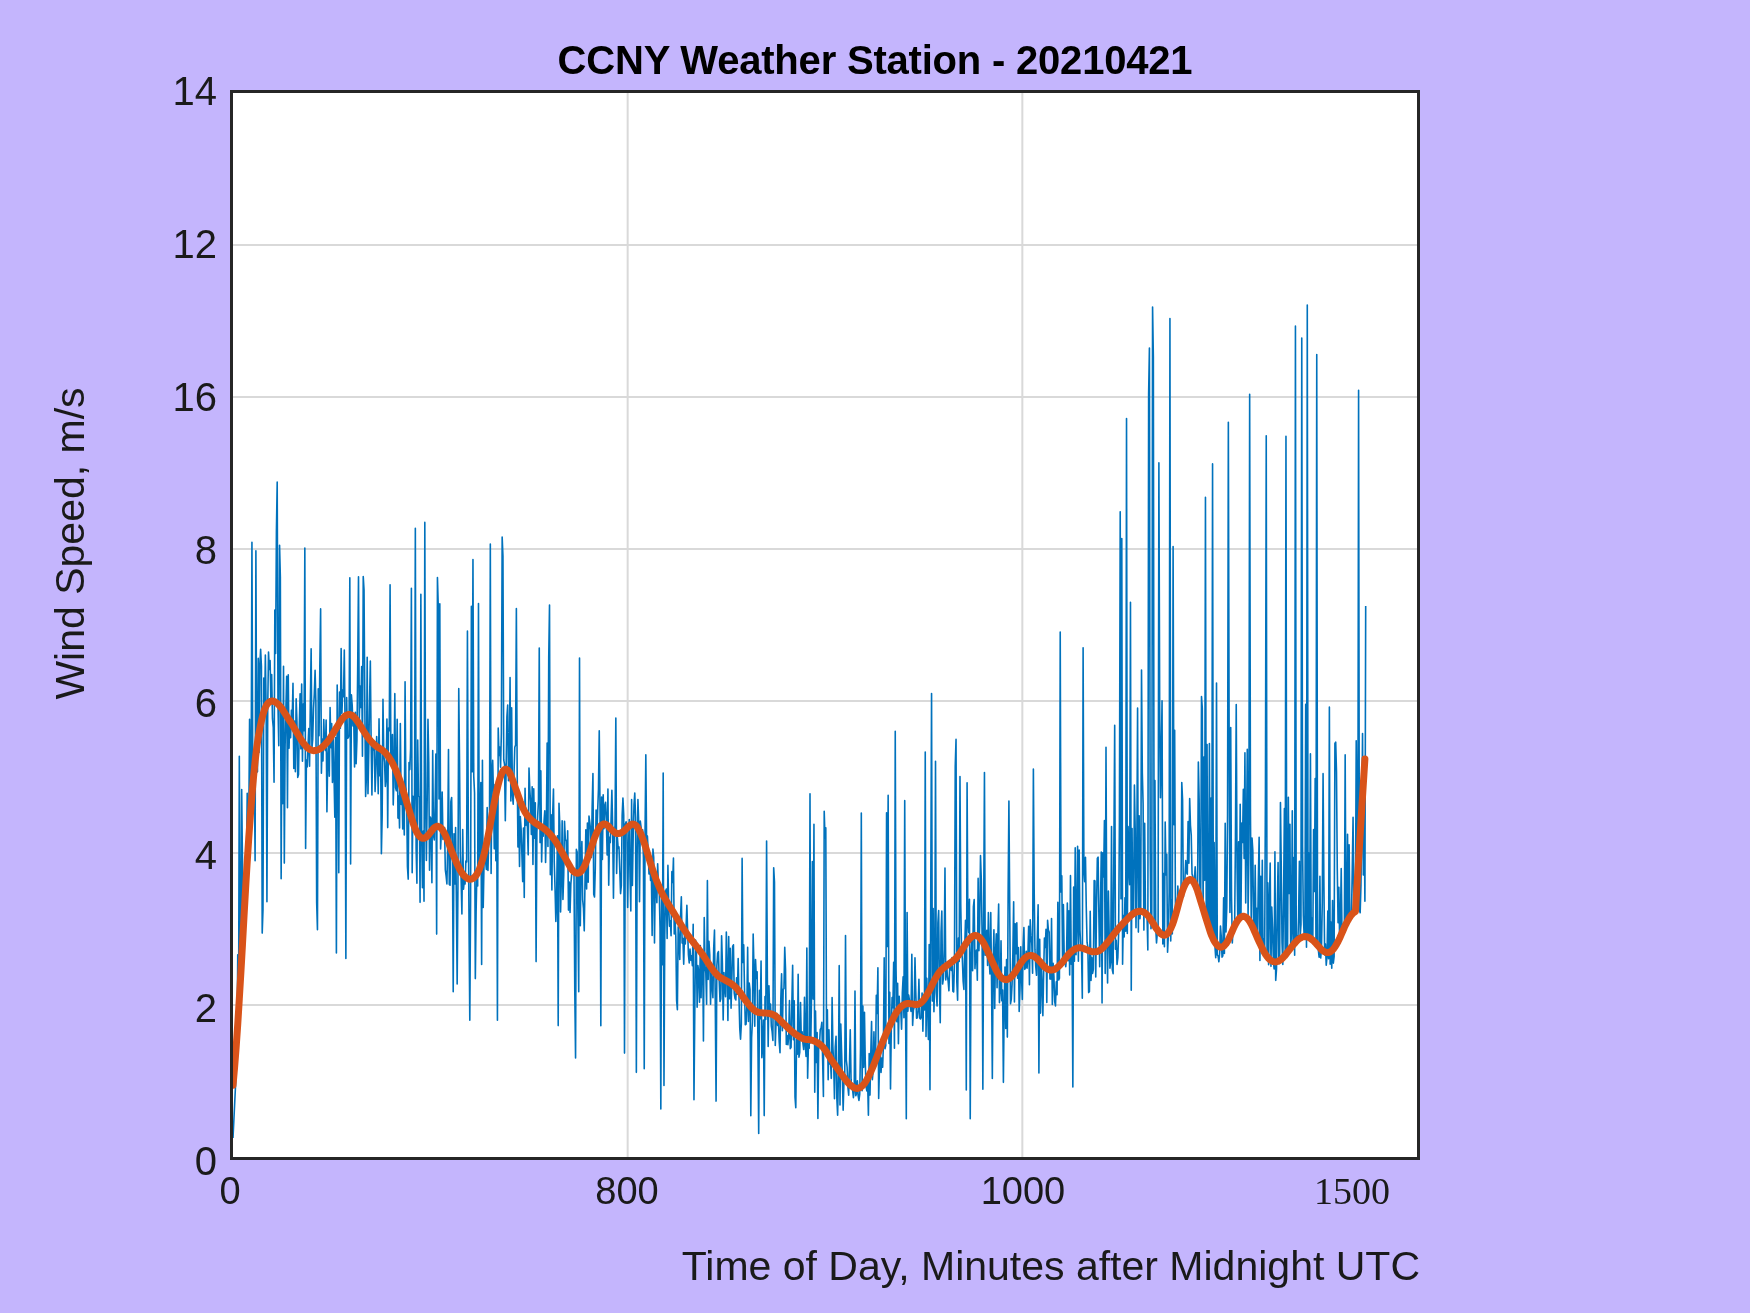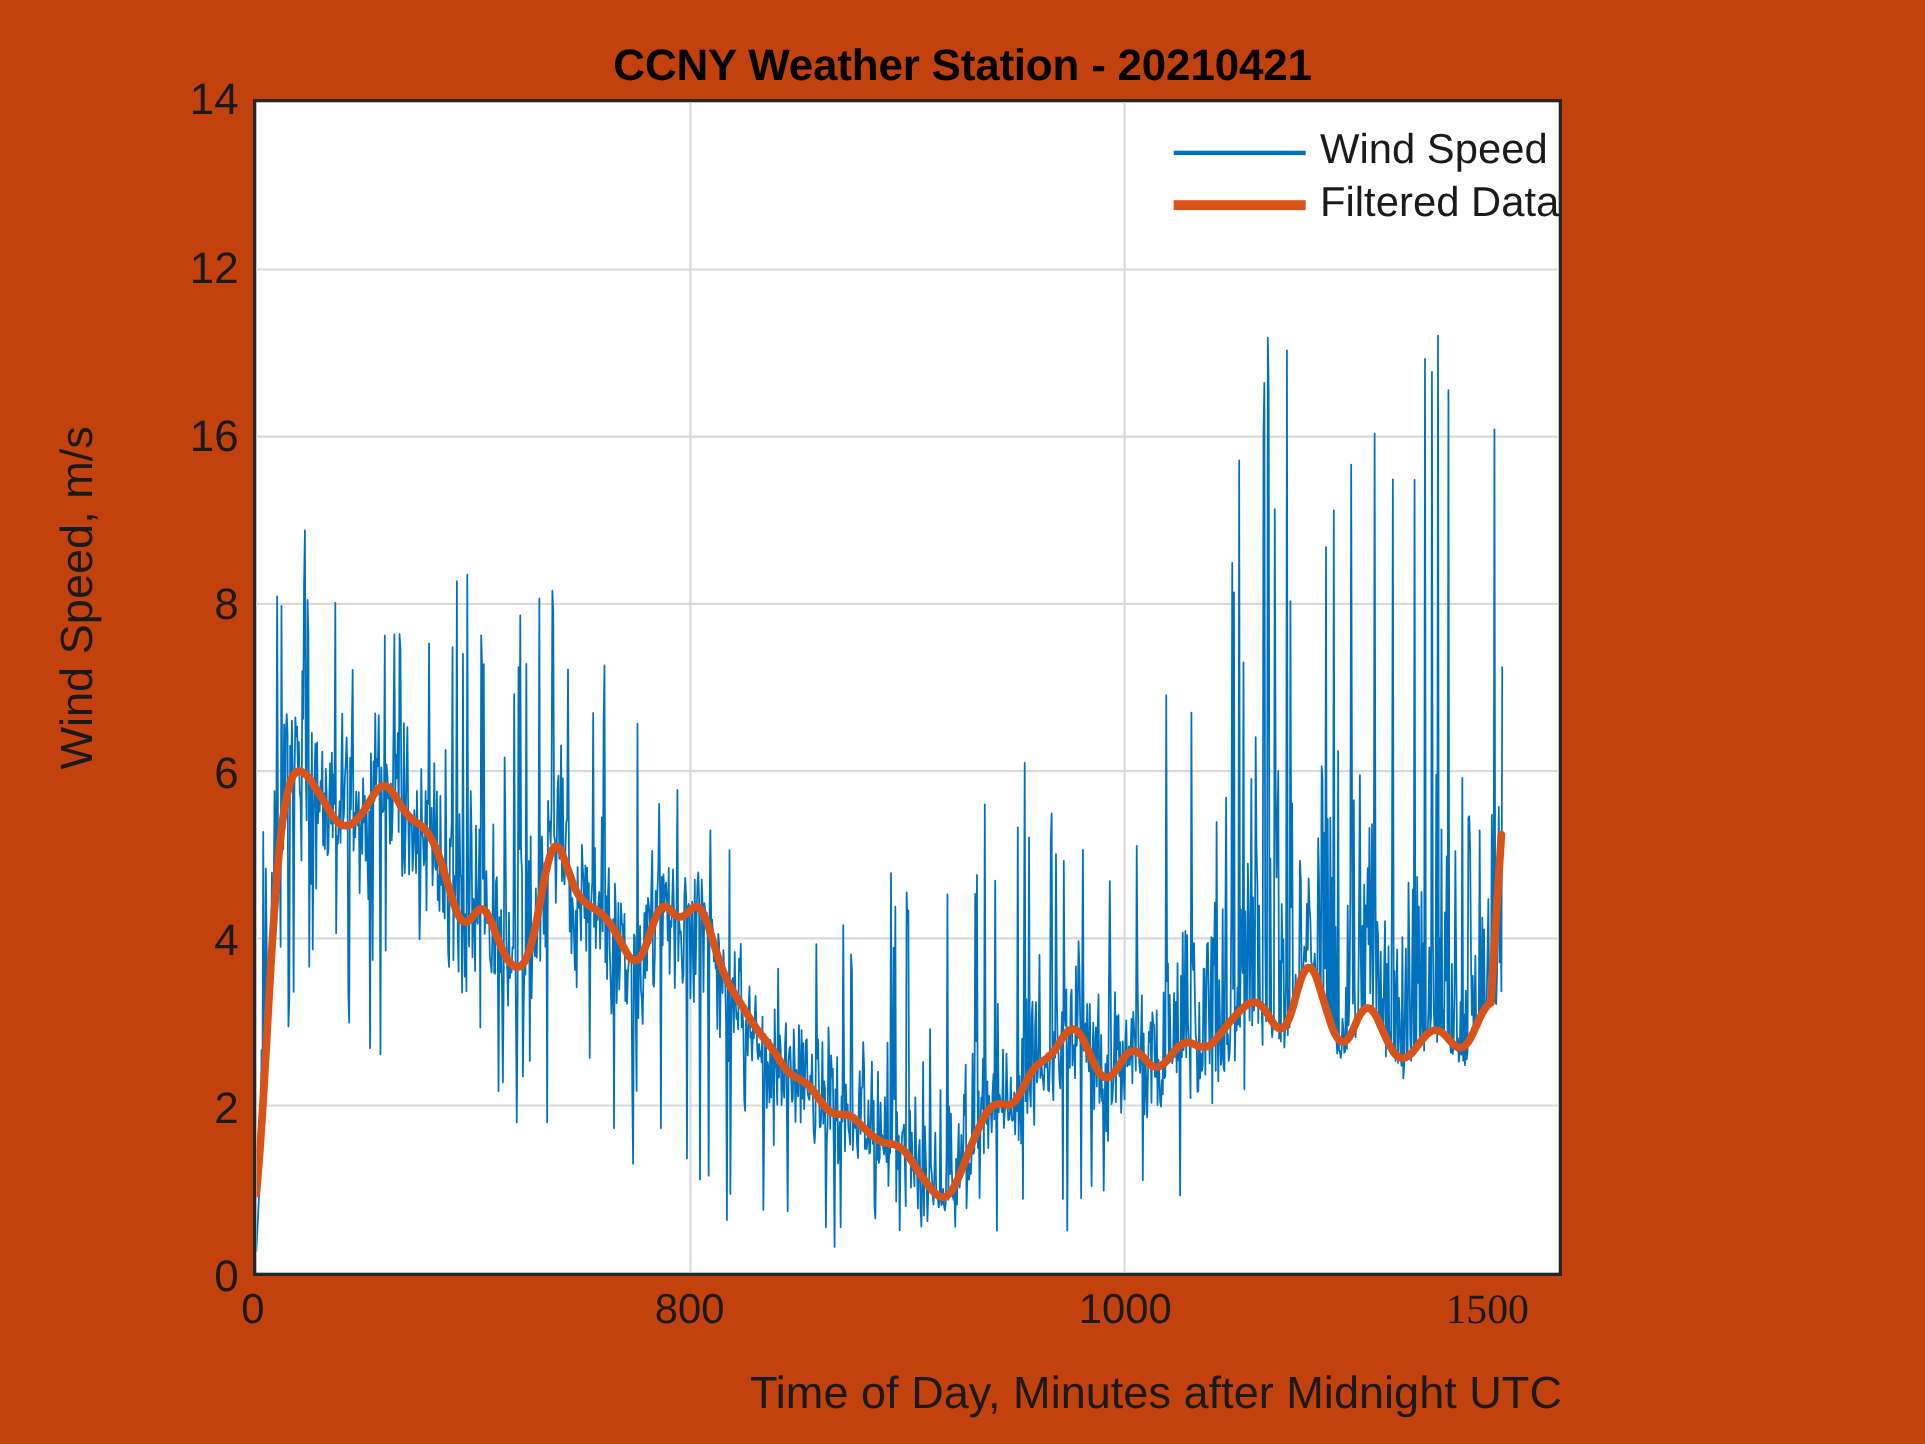--- a/index.html
+++ b/index.html
@@ -5,21 +5,21 @@
   html,body{margin:0;padding:0;}
   body{
     width:1750px;height:1313px;
     background:#ffffff;
     font-family:"Liberation Sans", sans-serif;
     overflow:hidden;
     position:relative;
   }
   #figure{
     position:absolute;left:0;top:0;width:1750px;height:1313px;
-    background:#c2410c;
+    background:#c4b5fd;
   }
   #chart-title{
     position:absolute;
     left:0;top:38px;width:1750px;
     text-align:center;
     font-size:40px;
     font-weight:bold;
     color:#000000;
     letter-spacing:-0.2px;
     font-family:"Liberation Sans", sans-serif;
@@ -150,23 +150,15 @@
 
   <div class="xtick-label" style="left:230px;">0</div>
   <div class="xtick-label" style="left:627px;">800</div>
   <div class="xtick-label" style="left:1023px;">1000</div>
   <div class="xtick-label" style="left:1352px;font-family:Liberation Serif, serif;">1500</div>
 
   <div id="y-axis-label">Wind Speed, m/s</div>
   <div id="x-axis-label">Time of Day, Minutes after Midnight UTC</div>
 
   <div id="legend">
-    <div class="legend-row r0">
-      <span class="legend-swatch"></span>
-      <span class="legend-text">Wind Speed</span>
-    </div>
-    <div class="legend-row r1">
-      <span class="legend-swatch"></span>
-      <span class="legend-text">Filtered Data</span>
-    </div>
   </div>
 
 </div>
 
 </body></html>

